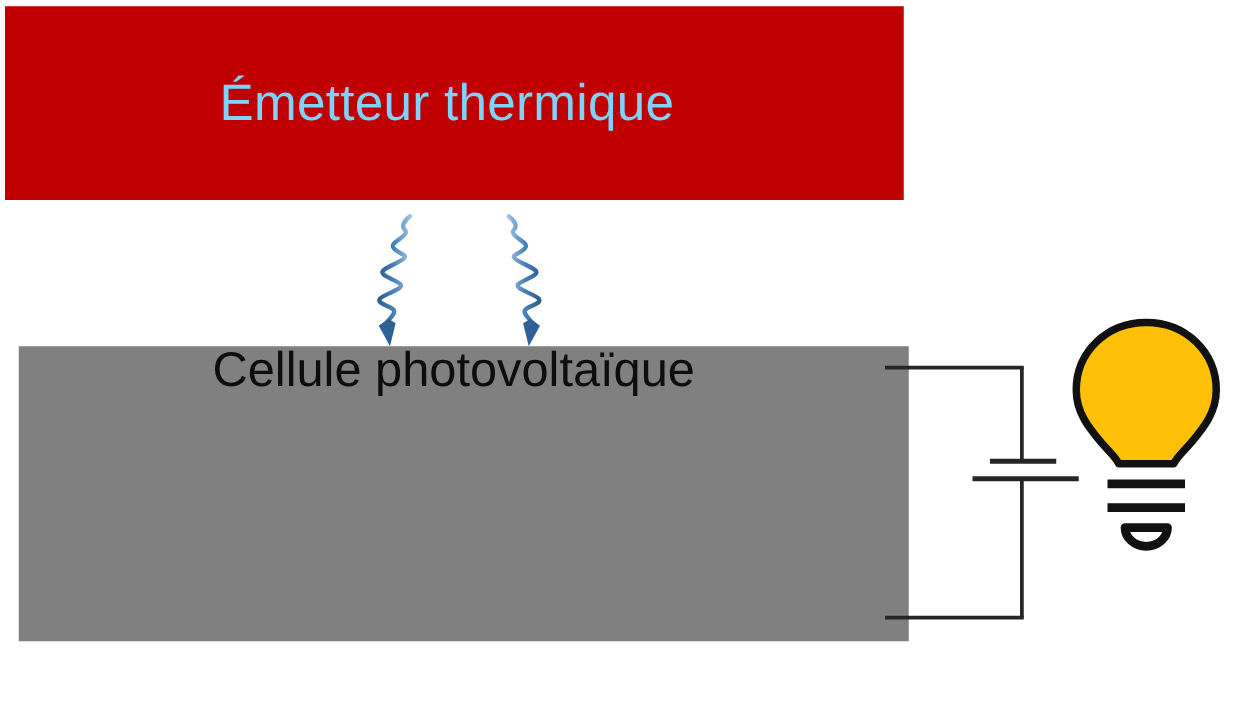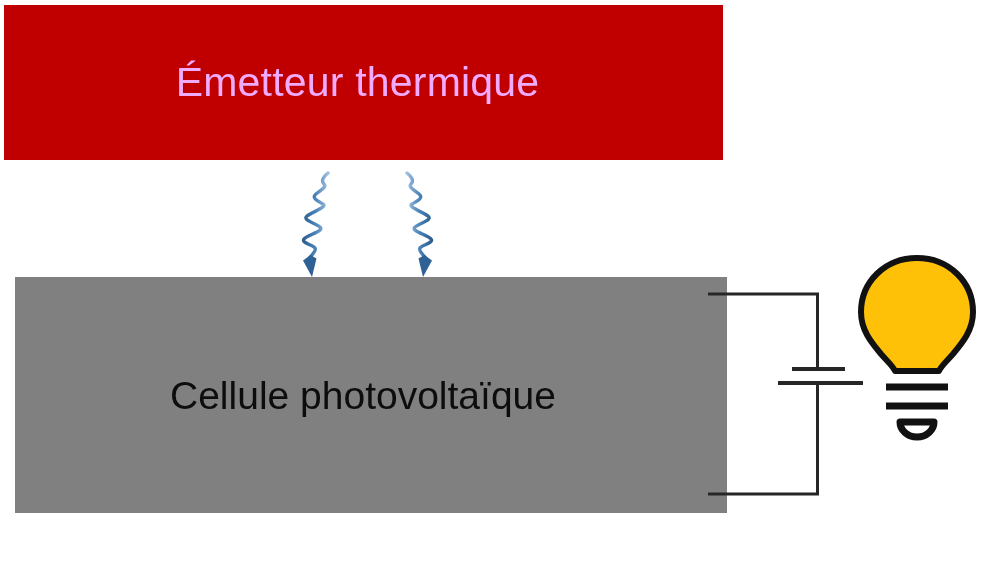--- a/index.html
+++ b/index.html
@@ -24,21 +24,21 @@
     left: 4px;
     top: 5px;
     width: 719px;
     height: 155px;
     background: #C00000;
     display: flex;
     align-items: center;
     justify-content: center;
   }
   .emitter-label {
-    color: #f0abfc;
+    color: #7dd3fc;
     font-size: 41px;
     font-weight: 400;
     letter-spacing: 0.2px;
     line-height: 1;
     white-space: nowrap;
     position: relative;
     left: -6px;
   }
 
   
@@ -50,21 +50,20 @@
     height: 236px;
     background: #808080;
   }
   .cell-label {
     position: absolute;
     left: 0;
     top: 0;
     width: 100%;
     height: 100%;
     display: flex;
-    align-items: center;
     justify-content: center;
     color: #0d0d0d;
     font-size: 39px;
     font-weight: 400;
     line-height: 1;
     white-space: nowrap;
   }
   .cell-label span {
     position: relative;
     left: -8px;

